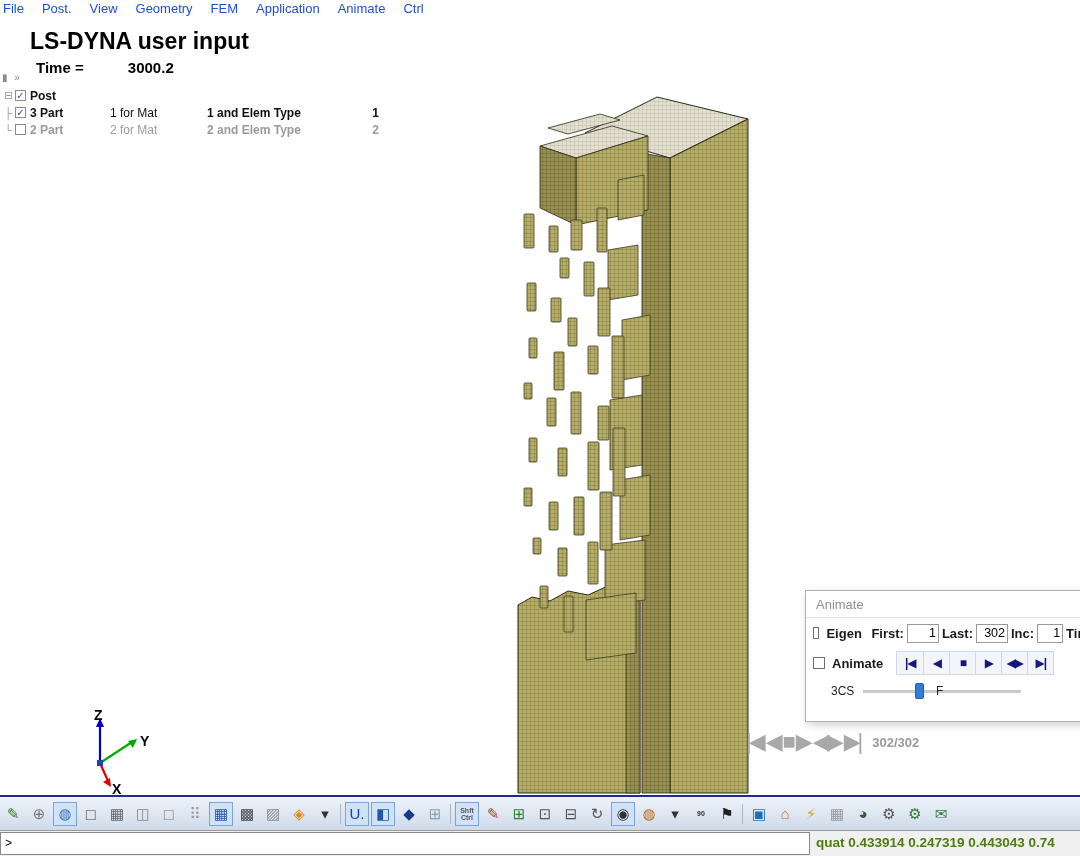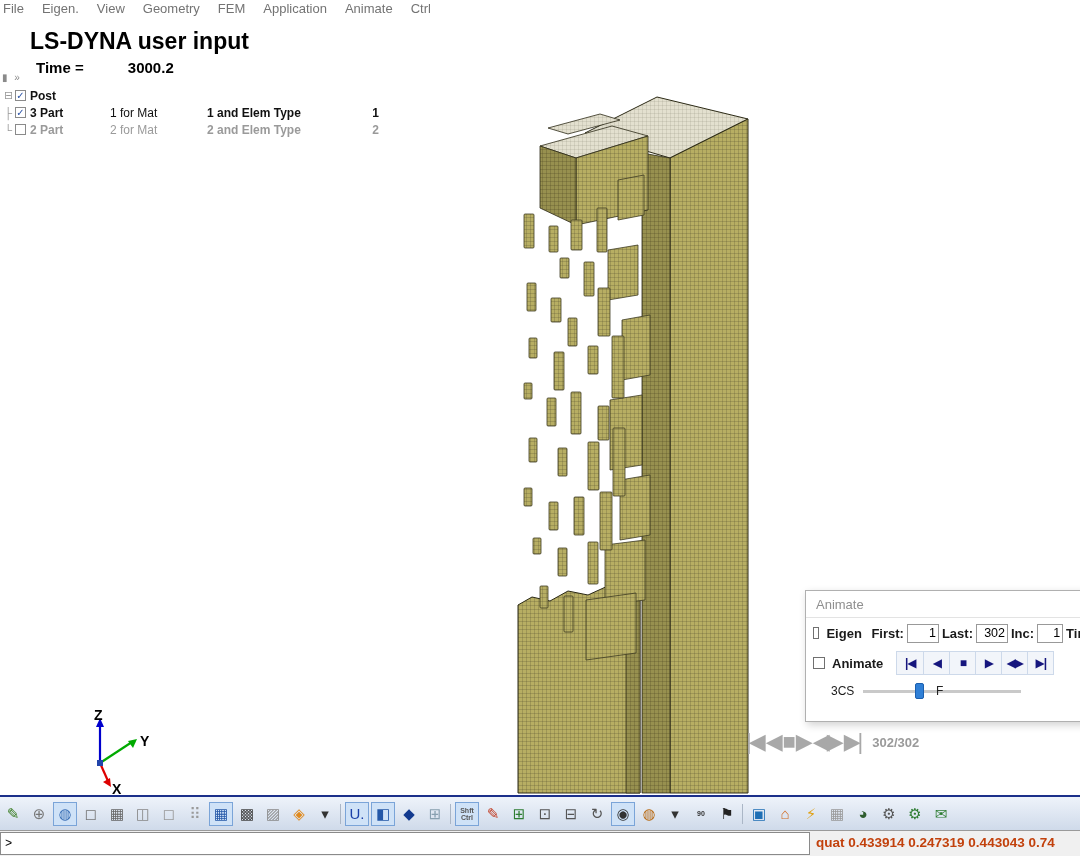--- a/index.html
+++ b/index.html
@@ -1,21 +1,21 @@
 <!DOCTYPE html>
 <html><head>
 <meta charset="utf-8">
 <style>
   * { margin:0; padding:0; box-sizing:border-box; }
   html,body { width:1080px; height:856px; overflow:hidden; background:#ffffff;
     font-family:"Liberation Sans","DejaVu Sans",sans-serif; position:relative; }
 
   
   .menubar { position:absolute; top:0; left:0; right:0; height:17px; display:flex; align-items:center; background:#fff; }
-  .menu-item { font-size:13px; color:#737373; padding:0 9px; cursor:default; white-space:nowrap; }
+  .menu-item { font-size:13px; color:#1d4ed8; padding:0 9px; cursor:default; white-space:nowrap; }
   .menu-item:first-child { padding-left:3px; }
 
   
   .title { position:absolute; left:30px; top:28px; font-size:23px; font-weight:bold; color:#000; }
   .time-row { position:absolute; left:36px; top:59px; font-size:15px; font-weight:bold; color:#000; }
   .time-value { margin-left:40px; }
 
   .collapse-widget { position:absolute; left:2px; top:72px; color:#8a8a8a; font-size:10px; letter-spacing:2px; }
 
   
@@ -75,28 +75,28 @@
   .tb-icon.sel { background:#cfe2f7; border:1px solid #7aa4d8; }
   .tb-icon.small { font-size:7px; line-height:7px; white-space:pre-line; text-align:center; font-weight:bold; }
   .tb-sep { width:6px; height:24px; position:relative; }
   .tb-sep::after { content:""; position:absolute; left:2px; top:2px; bottom:2px; width:1px; background:#aab6c6; }
 
   
   .statusbar { position:absolute; left:0; right:0; bottom:0; height:26px; background:#f0f0f0; border-top:1px solid #9a9a9a; }
   .cmd-field { position:absolute; left:0; top:1px; bottom:1px; width:810px; background:#fff;
                border:1px solid #8a8a8a; font-size:12px; padding:4px 4px; color:#000;
                font-family:"Liberation Mono","DejaVu Sans Mono",monospace; }
-  .quat { position:absolute; left:816px; top:4px; font-size:13.5px; font-weight:bold; color:#c2410c; white-space:nowrap; }
+  .quat { position:absolute; left:816px; top:4px; font-size:13.5px; font-weight:bold; color:#4d7c0f; white-space:nowrap; }
 </style>
 </head>
 <body>
 
 <div class="menubar">
   <span class="menu-item">File</span>
-  <span class="menu-item">Eigen.</span>
+  <span class="menu-item">Post.</span>
   <span class="menu-item">View</span>
   <span class="menu-item">Geometry</span>
   <span class="menu-item">FEM</span>
   <span class="menu-item">Application</span>
   <span class="menu-item">Animate</span>
   <span class="menu-item">Ctrl</span>
 </div>
 
 <div class="title">LS-DYNA user input</div>
 <div class="time-row">

